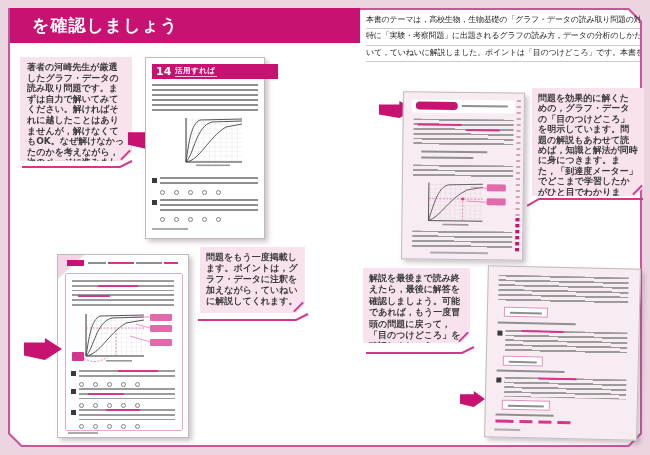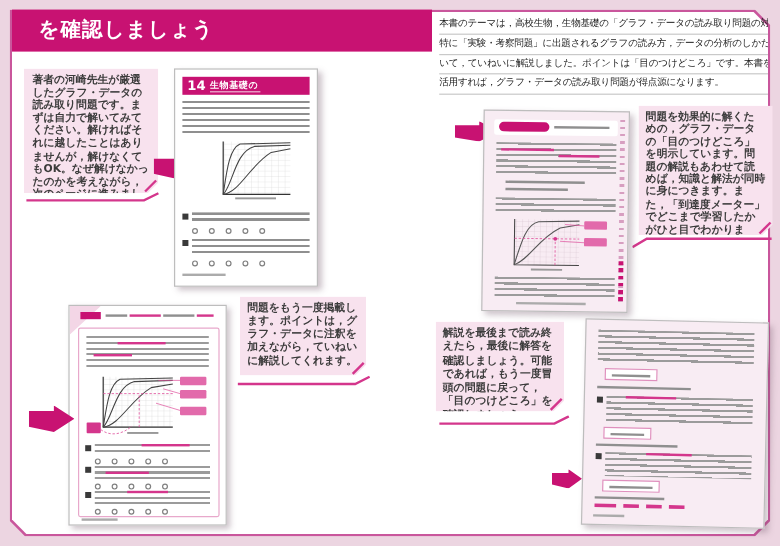--- a/index.html
+++ b/index.html
@@ -49,35 +49,34 @@
 <div class="frame">
     <div class="frame-inner"></div>
   </div>
 
 <div class="abs banner">を確認しましょう</div>
 
 <div class="abs intro">
   <div class="introline">本書のテーマは，高校生物，生物基礎の「グラフ・データの読み取り問題の対策」</div>
   <div class="introline">特に「実験・考察問題」に出題されるグラフの読み方，データの分析のしかたにつ</div>
   <div class="introline">いて，ていねいに解説しました。ポイントは「目のつけどころ」です。本書をフル</div>
-  <div class="introline">活用すれば，グラフ・データの読み取り問題が得点源になります。</div>
 </div>
 
 <div class="abs callout" style="left:20px;top:57px;width:112px;height:104px;padding:5px 7px;font-size:9px;line-height:10.6px;">著者の河崎先生が厳選したグラフ・データの読み取り問題です。まずは自力で解いてみてください。解ければそれに越したことはありませんが，解けなくてもOK。なぜ解けなかったのかを考えながら，次のページに進みましょう。</div>
 <div class="abs fold" style="left:119px;top:154px;"></div>
 <svg class="abs" style="left:20px;top:160px;" width="118" height="10">
     <polyline class="swoosh" points="2,7 100,7 112,1"></polyline>
   </svg>
 
 <div class="abs arrow" style="left:128px;top:128px;width:34px;height:21px;"></div>
 
 <div class="abs thumb" style="left:145px;top:57px;width:118px;height:180px;">
-  <div class="abs chip" style="left:6px;top:6px;width:106px;height:15px;">
+  <div class="abs chip" style="left:6px;top:6px;width:126px;height:15px;">
     <span class="abs" style="left:4px;top:1px;color:#fff;font-size:11px;font-weight:bold;">14</span>
-    <span class="abs" style="left:23px;top:2px;color:#fff;font-size:7.5px;font-weight:bold;letter-spacing:.5px;">生物基礎の</span>
+    <span class="abs" style="left:23px;top:2px;color:#fff;font-size:7.5px;font-weight:bold;letter-spacing:.5px;">活用すれば</span>
     <span class="abs" style="left:23px;bottom:2px;width:42px;height:1.5px;background:rgba(255,255,255,.7);"></span>
   </div>
   <div class="abs st" style="left:6px;top:26px;width:106px;height:29px;"></div>
   <svg class="abs" style="left:36px;top:58px;" width="64" height="52" viewBox="0 0 64 52">
     <defs>
         <pattern id="g1" width="5.6" height="4.5" patternUnits="userSpaceOnUse">
           <path d="M5.6,0 V4.5 M0,4.5 H5.6" stroke="#c8c8c8" stroke-width="0.4" fill="none"></path>
         </pattern>
       </defs>
     <rect x="4" y="2" width="56" height="44" fill="url(#g1)"></rect>

